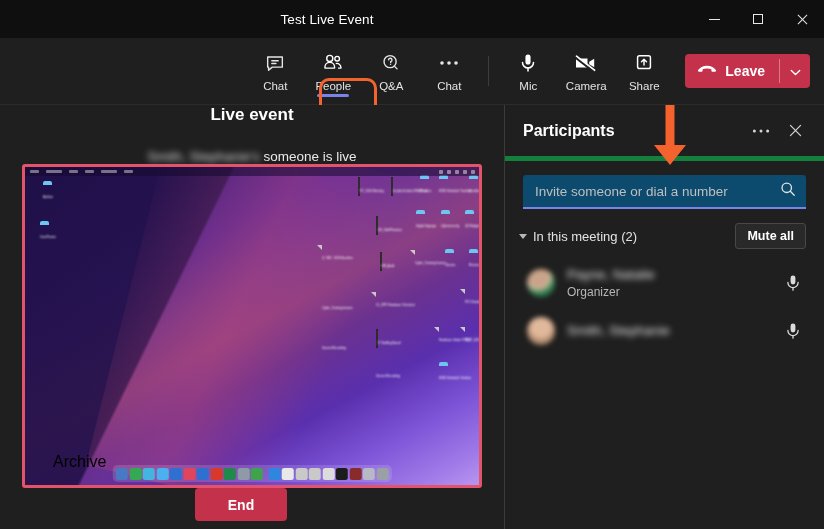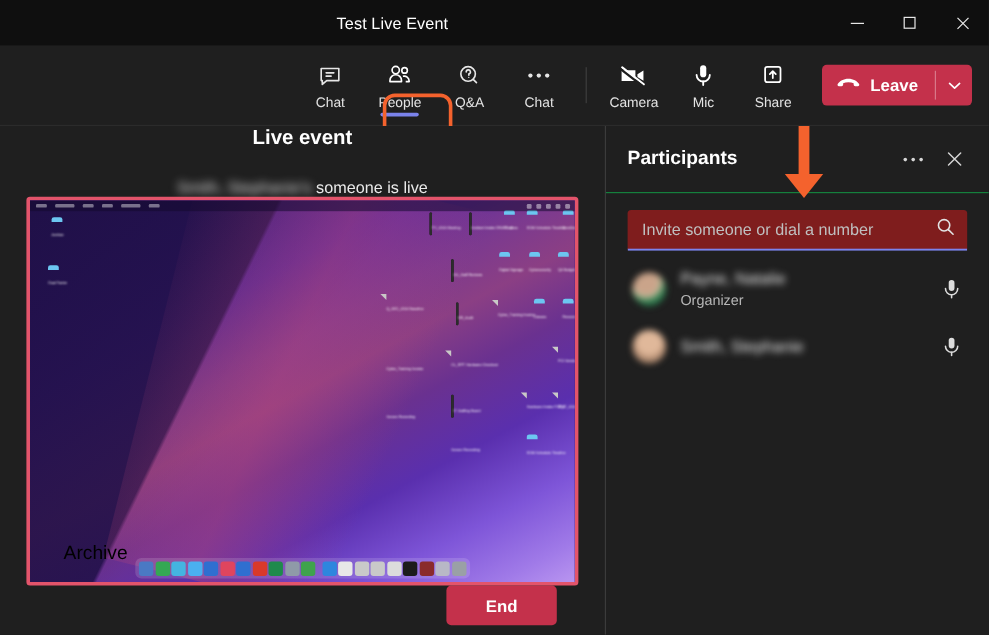--- a/index.html
+++ b/index.html
@@ -197,21 +197,21 @@
   .finder-badge {
     position:absolute; bottom: 14px; left: 28px; z-index:3; text-align:center;
   }
   .finder-badge .blob {
     width: 12px; height: 11px; margin: 0 auto;
     background: linear-gradient(135deg,#f07a1d,#d4491a); border-radius: 2px;
     filter: blur(.6px);
   }
 
   .stage-foot {
-    flex: 1; display: flex; align-items: center; justify-content: flex-end;
+    flex: 1; display: flex; align-items: center; justify-content: center;
     padding: 0 40px 8px 0;
     margin-left: 18px;
   }
   .end-btn {
     background: #c4314b; color: #fff;
     font-size: 14px; font-weight: bold;
     border: none; border-radius: 4px;
     width: 92px; height: 33px;
     cursor: pointer;
   }
@@ -219,32 +219,32 @@
   
   .panel {
     flex: 1; background: #1f1f1f;
     display: flex; flex-direction: column; min-width: 0;
     position: relative;
   }
   .panel-head {
     height: 56px; min-height:56px;
     display: flex; align-items: center;
     padding: 0 14px 0 18px;
-    border-bottom: 1px solid #15803d;
+    border-bottom: 5px solid #15803d;
   }
   .panel-title { font-size: 16px; font-weight: bold; color: #fff; }
   .panel-actions { margin-left: auto; display: flex; align-items: center; gap: 4px; }
   .pbtn {
     width: 30px; height: 30px; display:flex; align-items:center; justify-content:center;
     color: #d6d6d6; border-radius: 3px;
   }
 
   .search-wrap { padding: 14px 18px 4px 18px; }
   .search-box {
-    height: 34px; background: #7f1d1d;
+    height: 34px; background: #0c4a6e;
     border-radius: 3px 3px 0 0;
     border-bottom: 2px solid #7b83eb;
     display: flex; align-items: center;
     padding: 0 10px 0 12px;
   }
   .search-box input {
     flex: 1; background: transparent; border: none; outline: none;
     color: #e8e8e8; font-size: 13.5px;
     font-family: "Liberation Sans", sans-serif;
   }
@@ -356,39 +356,39 @@
             <circle cx="18" cy="4" r="1.8"></circle>
         </svg>
       </span>
       <span class="lbl">Chat</span>
     </div>
 
     <div class="divider-v"></div>
 
     <div class="tool">
       <span class="ico">
+        <svg width="22" height="22" viewBox="0 0 24 24">
+          <rect x="9.2" y="2.6" width="5.6" height="11" rx="2.8" fill="#ffffff"></rect>
+          <path d="M6 11.4a6 6 0 0 0 12 0" stroke="#ffffff" stroke-width="1.7" fill="none" stroke-linecap="round"></path>
+          <path d="M12 17.4v3.2" stroke="#ffffff" stroke-width="1.7" stroke-linecap="round"></path>
+        </svg>
+      </span>
+      <span class="lbl">Mic</span>
+    </div>
+
+    <div class="tool">
+      <span class="ico">
         <svg width="26" height="22" viewBox="0 0 26 22">
           <path d="M3 6.5h11.5v9H3z" fill="#ffffff"></path>
           <path d="M16.2 9.8l5-3.1v8.6l-5-3.1z" fill="#ffffff"></path>
           <path d="M3.5 4.2l18 14" stroke="#ffffff" stroke-width="1.8" stroke-linecap="round"></path>
           <path d="M2.2 5.6l18 14" stroke="#1f1f1f" stroke-width="1.9" stroke-linecap="round"></path>
         </svg>
       </span>
       <span class="lbl">Camera</span>
-    </div>
-
-    <div class="tool">
-      <span class="ico">
-        <svg width="22" height="22" viewBox="0 0 24 24">
-          <rect x="9.2" y="2.6" width="5.6" height="11" rx="2.8" fill="#ffffff"></rect>
-          <path d="M6 11.4a6 6 0 0 0 12 0" stroke="#ffffff" stroke-width="1.7" fill="none" stroke-linecap="round"></path>
-          <path d="M12 17.4v3.2" stroke="#ffffff" stroke-width="1.7" stroke-linecap="round"></path>
-        </svg>
-      </span>
-      <span class="lbl">Mic</span>
     </div>
 
     <div class="tool">
       <span class="ico">
         <svg width="22" height="22" viewBox="0 0 24 24" fill="none" stroke="#ffffff" stroke-width="1.6">
           <rect x="5" y="4" width="14" height="14" rx="2"></rect>
           <path d="M12 14.2V8.3M9.3 10.6L12 7.9l2.7 2.7" stroke-linecap="round" stroke-linejoin="round"></path>
         </svg>
       </span>
       <span class="lbl">Share</span>
@@ -611,20 +611,25 @@
           <input type="text" placeholder="Invite someone or dial a number" style="">
           <span>
             <svg width="16" height="16" viewBox="0 0 18 18" fill="none" stroke="#e2e2e2" stroke-width="1.5">
               <circle cx="7.6" cy="7.6" r="5.3"></circle>
                 <path d="M11.6 11.6l4.4 4.4" stroke-linecap="round"></path>
             </svg>
           </span>
         </div>
       </div>
 
+      <div class="section-row">
+        <span class="caret-sm"></span>
+        <span class="section-label">In this meeting (2)</span>
+        <button class="mute-all">Mute all</button>
+      </div>
 
       <div class="plist" id="participant-list">
           <div class="prow">
             <div class="avatar av1"></div>
             <div class="pinfo">
               <div class="pname">Payne, Natalie</div>
               <div class="prole">Organizer</div>
             </div>
             <div class="mic-cell">
               <svg width="14" height="18" viewBox="0 0 14 18">

